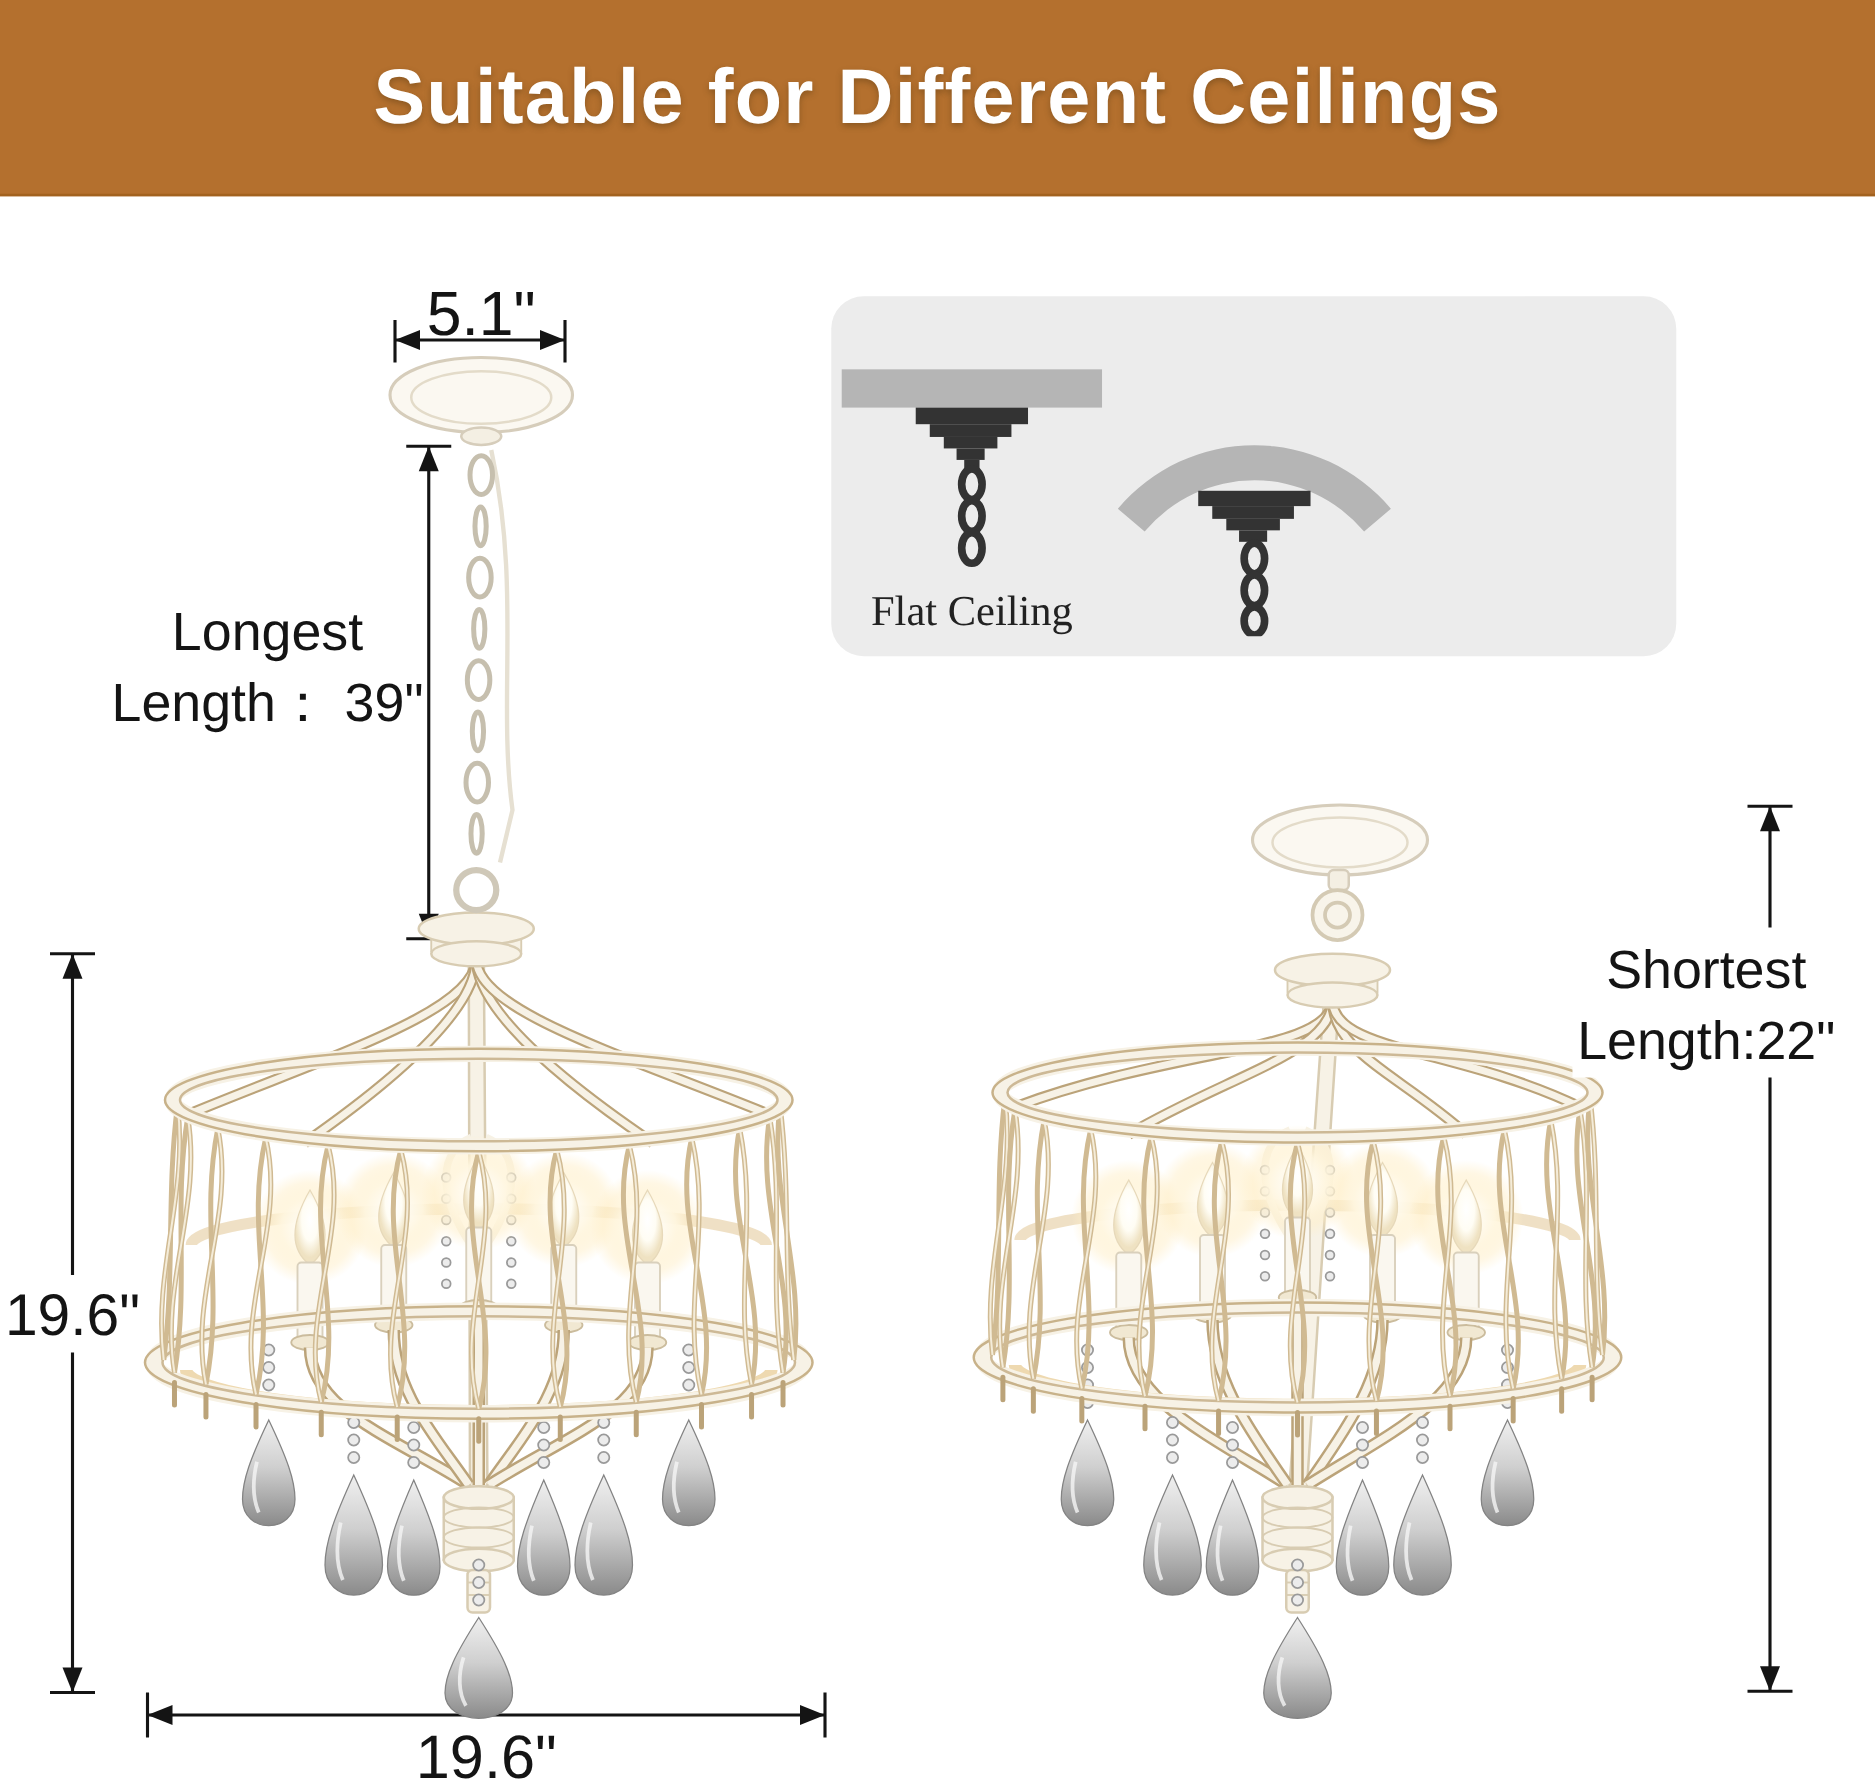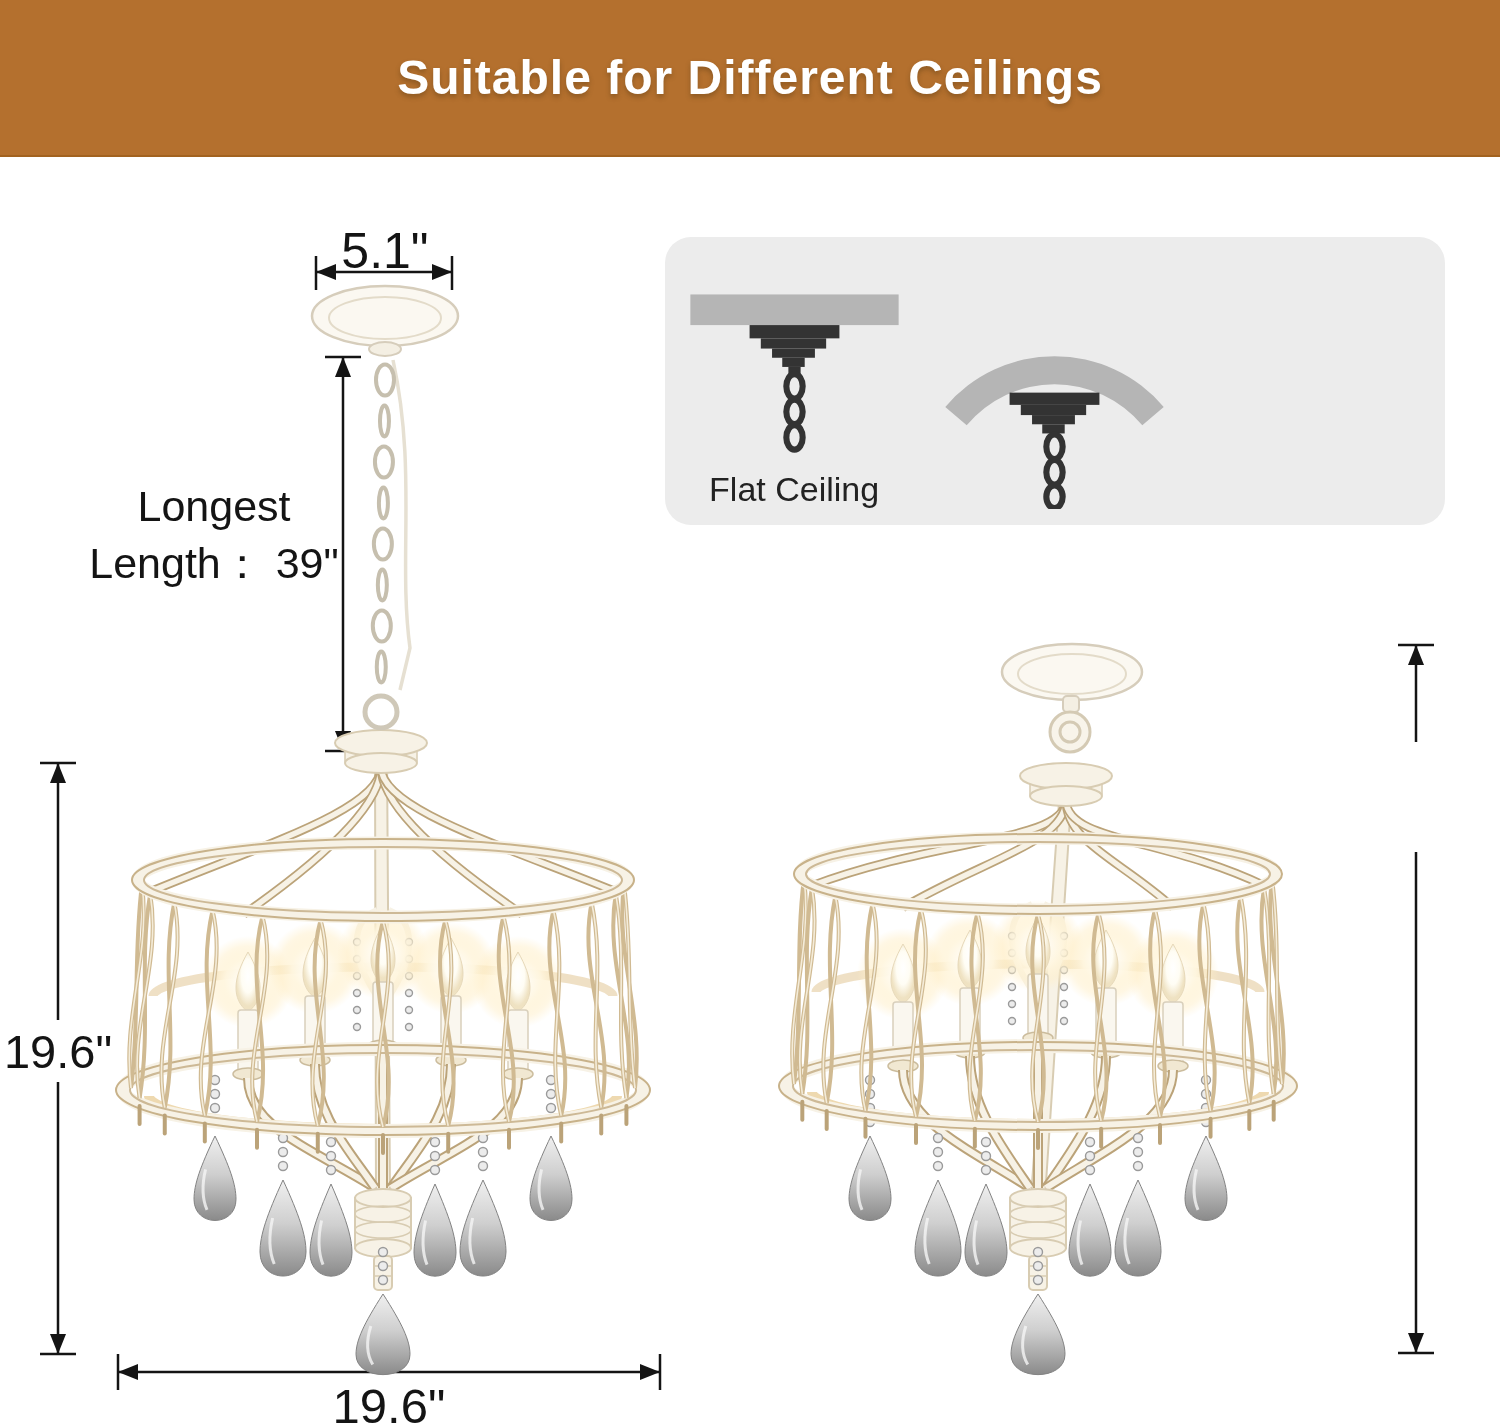--- a/index.html
+++ b/index.html
@@ -4,28 +4,28 @@
 <style>
   html,body{margin:0;padding:0;background:#ffffff;}
   body{width:1500px;height:1427px;position:relative;overflow:hidden;
        font-family:"Liberation Sans","DejaVu Sans",sans-serif;}
   .stage{position:absolute;inset:0;background:#fff;}
 
   
   .banner{position:absolute;left:0;top:0;width:1500px;height:155px;
           background:var(--banner-bg,#b4702e);display:flex;align-items:center;justify-content:center;
           border-bottom:2px solid #a2621f;}
-  .banner h1{margin:0;color:var(--banner-text,#fff);font-size:48px;font-weight:bold;
+  .banner h1{margin:0;color:var(--banner-text,#fff);font-size:62px;font-weight:bold;
              letter-spacing:1px;text-shadow:0 3px 5px rgba(90,60,20,.45);}
 
   
-  .ceiling-box{position:absolute;left:665px;top:237px;width:780px;height:288px;
+  .ceiling-box{position:absolute;left:665px;top:237px;width:676px;height:288px;
                background:var(--panel-bg,#ececec);border-radius:26px;
                display:grid;grid-template-columns:1fr 1.02fr 1fr;align-items:end;
-               padding:0;box-sizing:border-box;z-index:5;}
+               padding:0;box-sizing:border-box;z-index:5;font-family:Liberation Serif, serif;}
   .ceiling-opt{display:flex;flex-direction:column;align-items:center;justify-content:flex-end;
                padding-bottom:16px;}
   .ceiling-opt svg{display:block;}
   .clabel{font-size:34px;color:#222;margin-top:2px;white-space:nowrap;}
 
   
   svg.art{position:absolute;left:0;top:0;z-index:2;}
 
   
   .dim{position:absolute;color:var(--dimension-ink,#141414);text-align:center;z-index:6;
@@ -495,13 +495,17 @@
   <div class="dim longest">
     <div>Longest</div>
     <div>Length： 39"</div>
   </div>
   <div class="dim h196">
     <span>19.6"</span>
   </div>
   <div class="dim w196">
     <span>19.6"</span>
   </div>
+  <div class="dim shortest">
+    <div>Shortest</div>
+    <div>Length:22"</div>
+  </div>
 </div>
 
 </body></html>

